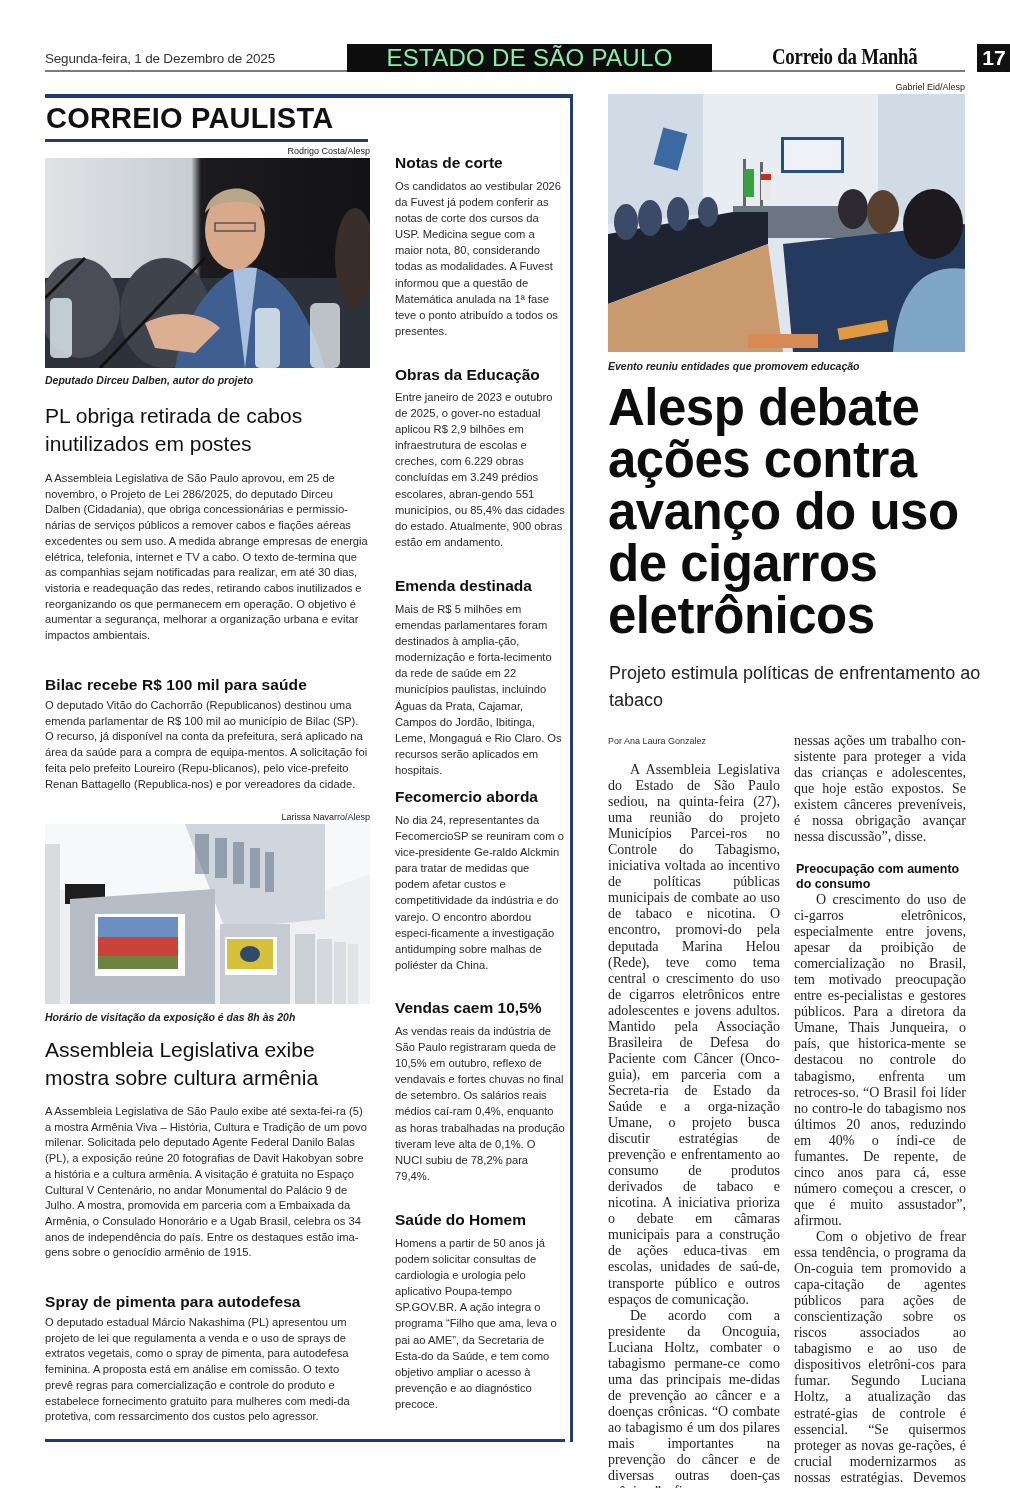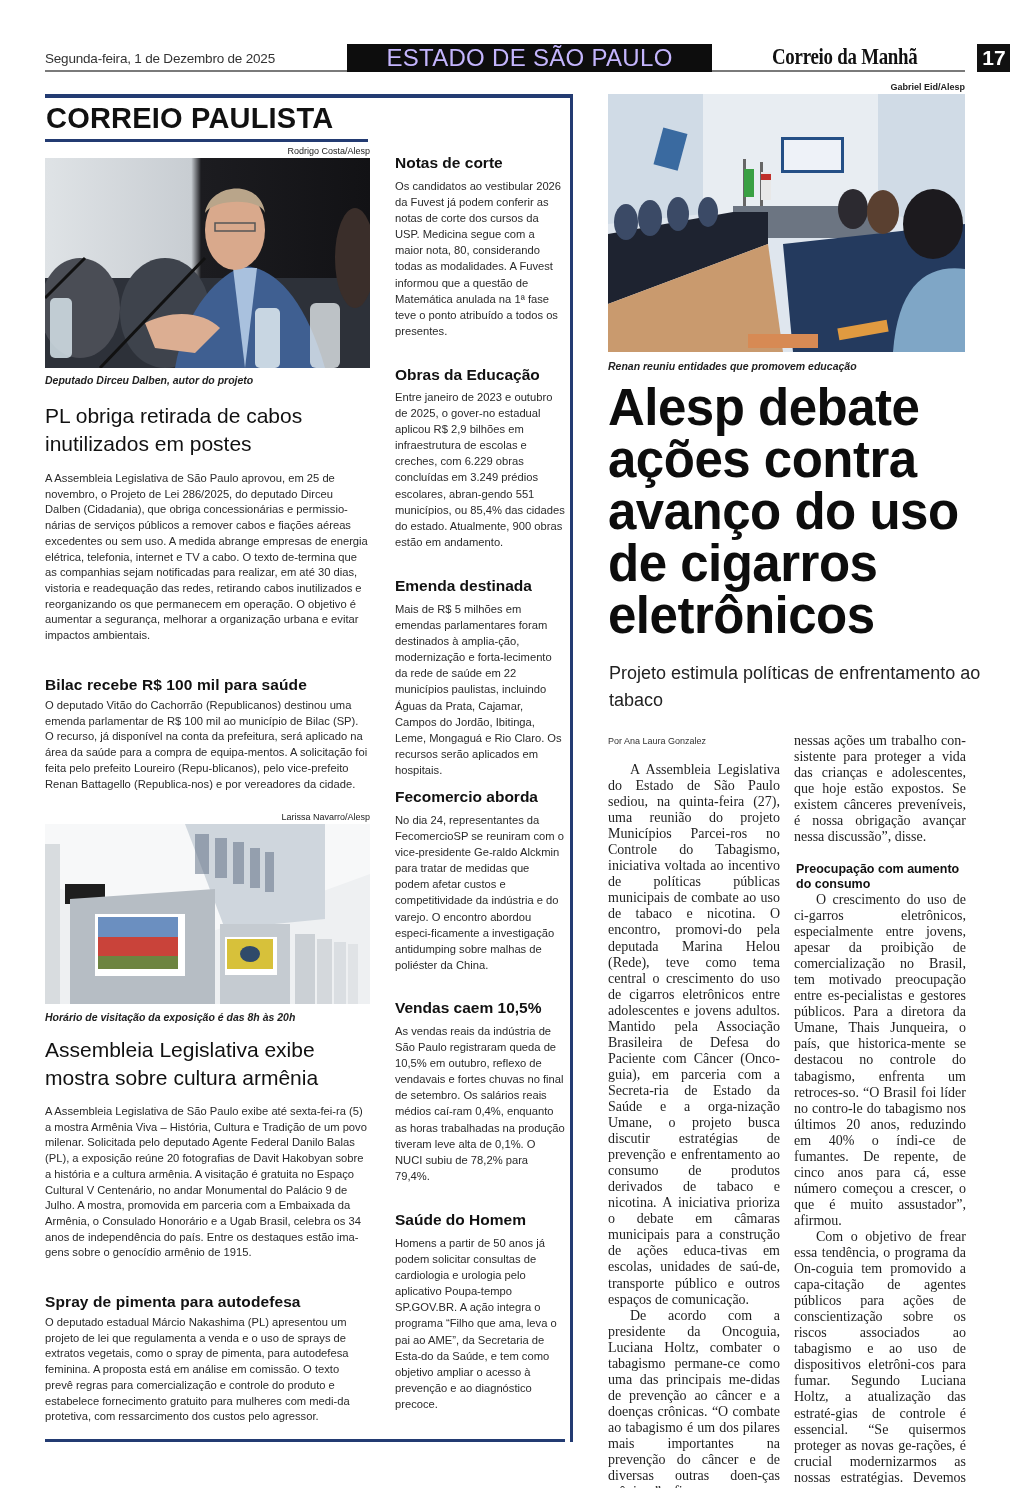--- a/index.html
+++ b/index.html
@@ -2,21 +2,21 @@
 <html><head>
 <meta charset="utf-8">
 <style>
   * { box-sizing: border-box; margin: 0; padding: 0; }
   html, body { width: 1010px; height: 1488px; background: #ffffff; overflow: hidden; }
   body { position: relative; font-family: "Liberation Sans", "DejaVu Sans", sans-serif; color: #1a1a1a; }
 
   
   .masthead { position: absolute; left: 45px; top: 44px; width: 920px; height: 28px; border-bottom: 2px solid #7a7a7a; }
   .mh-date { position: absolute; left: 0; top: 7px; font-size: 13.5px; color: #333; letter-spacing: -0.2px; }
-  .mh-section { position: absolute; left: 302px; top: 0; width: 365px; height: 28px; background: #0d0d0d; color: #c4b5fd;
+  .mh-section { position: absolute; left: 302px; top: 0; width: 365px; height: 28px; background: #0d0d0d; color: #86efac;
                 font-size: 24px; line-height: 28px; text-align: center; letter-spacing: 0.3px; font-weight: 400; }
   .mh-brand { position: absolute; left: 727px; top: 0px; font-family: "Liberation Serif", "DejaVu Serif", serif;
               font-size: 23px; font-weight: 700; color: #111; transform: scaleX(0.82); transform-origin: left top; letter-spacing: -0.3px; }
   .mh-page { position: absolute; left: 932px; top: 0; width: 34px; height: 28px; background: #111; color: #fff;
              font-size: 21px; font-weight: 700; text-align: center; line-height: 28px; }
 
   
   .frame-top { position: absolute; left: 45px; top: 94px; width: 528px; height: 4px; background: #233b72; }
   .frame-right { position: absolute; left: 570px; top: 94px; width: 3px; height: 1348px; background: #233b72; }
   .frame-bottom { position: absolute; left: 45px; top: 1439px; width: 520px; height: 3px; background: #233b72; }
@@ -146,21 +146,21 @@
 
 <h3 class="brief-h" style="top:788px;">Fecomercio aborda</h3>
 <p class="brief-b" style="top:812px;">No dia 24, representantes da FecomercioSP se reuniram com o vice-presidente Ge-raldo Alckmin para tratar de medidas que podem afetar custos e competitividade da indústria e do varejo. O encontro abordou especi-ficamente a investigação antidumping sobre malhas de poliéster da China.</p>
 
 <h3 class="brief-h" style="top:999px;">Vendas caem 10,5%</h3>
 <p class="brief-b" style="top:1023px;">As vendas reais da indústria de São Paulo registraram queda de 10,5% em outubro, reflexo de vendavais e fortes chuvas no final de setembro. Os salários reais médios caí-ram 0,4%, enquanto as horas trabalhadas na produção tiveram leve alta de 0,1%. O NUCI subiu de 78,2% para 79,4%.</p>
 
 <h3 class="brief-h" style="top:1211px;">Saúde do Homem</h3>
 <p class="brief-b" style="top:1235px;">Homens a partir de 50 anos já podem solicitar consultas de cardiologia e urologia pelo aplicativo Poupa-tempo SP.GOV.BR. A ação integra o programa “Filho que ama, leva o pai ao AME”, da Secretaria de Esta-do da Saúde, e tem como objetivo ampliar o acesso à prevenção e ao diagnóstico precoce.</p>
 
-<span class="credit" style="left:800px; top:82px; width:165px;font-weight:bold;">Gabriel Eid/Alesp</span>
+<span class="credit" style="left:800px; top:82px; width:165px;">Gabriel Eid/Alesp</span>
 <div class="photo" style="left:608px; top:94px; width:357px; height:258px;">
   <svg width="357" height="258" viewBox="0 0 357 258">
     <rect width="357" height="258" fill="#dfe6ee"></rect>
     <rect x="95" y="0" width="175" height="130" fill="#e8edf2"></rect>
     <polygon points="0,0 95,0 95,120 0,130" fill="#d0dbe6"></polygon>
     <polygon points="270,0 357,0 357,130 270,120" fill="#d0dbe6"></polygon>
     <rect x="173" y="43" width="63" height="36" fill="#244f86"></rect>
     <rect x="176" y="46" width="57" height="30" fill="#eef2f8"></rect>
     <rect x="50" y="36" width="25" height="38" fill="#3a6aa0" transform="rotate(15 62 55)"></rect>
     <rect x="135" y="65" width="3" height="50" fill="#666"></rect>
@@ -179,21 +179,21 @@
         <ellipse cx="100" cy="118" rx="10" ry="15"></ellipse>
     </g>
     <ellipse cx="245" cy="115" rx="15" ry="20" fill="#2c2a30"></ellipse>
     <ellipse cx="275" cy="118" rx="16" ry="22" fill="#5a4030"></ellipse>
     <ellipse cx="325" cy="130" rx="30" ry="35" fill="#1c1a1e"></ellipse>
     <path d="M285 258 C290 190 320 170 357 175 L357 258 Z" fill="#7fa6c6"></path>
     <rect x="230" y="230" width="50" height="12" fill="#e09a40" transform="rotate(-10 255 236)"></rect>
     <rect x="140" y="240" width="70" height="14" fill="#d78a54"></rect>
   </svg>
 </div>
-<span class="caption" style="left:608px; top:360px;">Renan reuniu entidades que promovem educação</span>
+<span class="caption" style="left:608px; top:360px;">Evento reuniu entidades que promovem educação</span>
 
 <h1 class="main-head">Alesp debate ações contra avanço do uso de cigarros eletrônicos</h1>
 <h2 class="main-sub">Projeto estimula políticas de enfrentamento ao tabaco</h2>
 <span class="byline">Por Ana Laura Gonzalez</span>
 
 <div class="serif-col" style="left:608px; top:762px; width:172px;">
   <p>A Assembleia Legislativa do Estado de São Paulo sediou, na quinta-feira (27), uma reunião do projeto Municípios Parcei-ros no Controle do Tabagismo, iniciativa voltada ao incentivo de políticas públicas municipais de combate ao uso de tabaco e nicotina. O encontro, promovi-do pela deputada Marina Helou (Rede), teve como tema central o crescimento do uso de cigarros eletrônicos entre adolescentes e jovens adultos. Mantido pela Associação Brasileira de Defesa do Paciente com Câncer (Onco-guia), em parceria com a Secreta-ria de Estado da Saúde e a orga-nização Umane, o projeto busca discutir estratégias de prevenção e enfrentamento ao consumo de produtos derivados de tabaco e nicotina. A iniciativa prioriza o debate em câmaras municipais para a construção de ações educa-tivas em escolas, unidades de saú-de, transporte público e outros espaços de comunicação.</p>
   <p>De acordo com a presidente da Oncoguia, Luciana Holtz, combater o tabagismo permane-ce como uma das principais me-didas de prevenção ao câncer e a doenças crônicas. “O combate ao tabagismo é um dos pilares mais importantes na prevenção do câncer e de diversas outras doen-ças crônicas”, afirmou.</p>
 </div>
 

